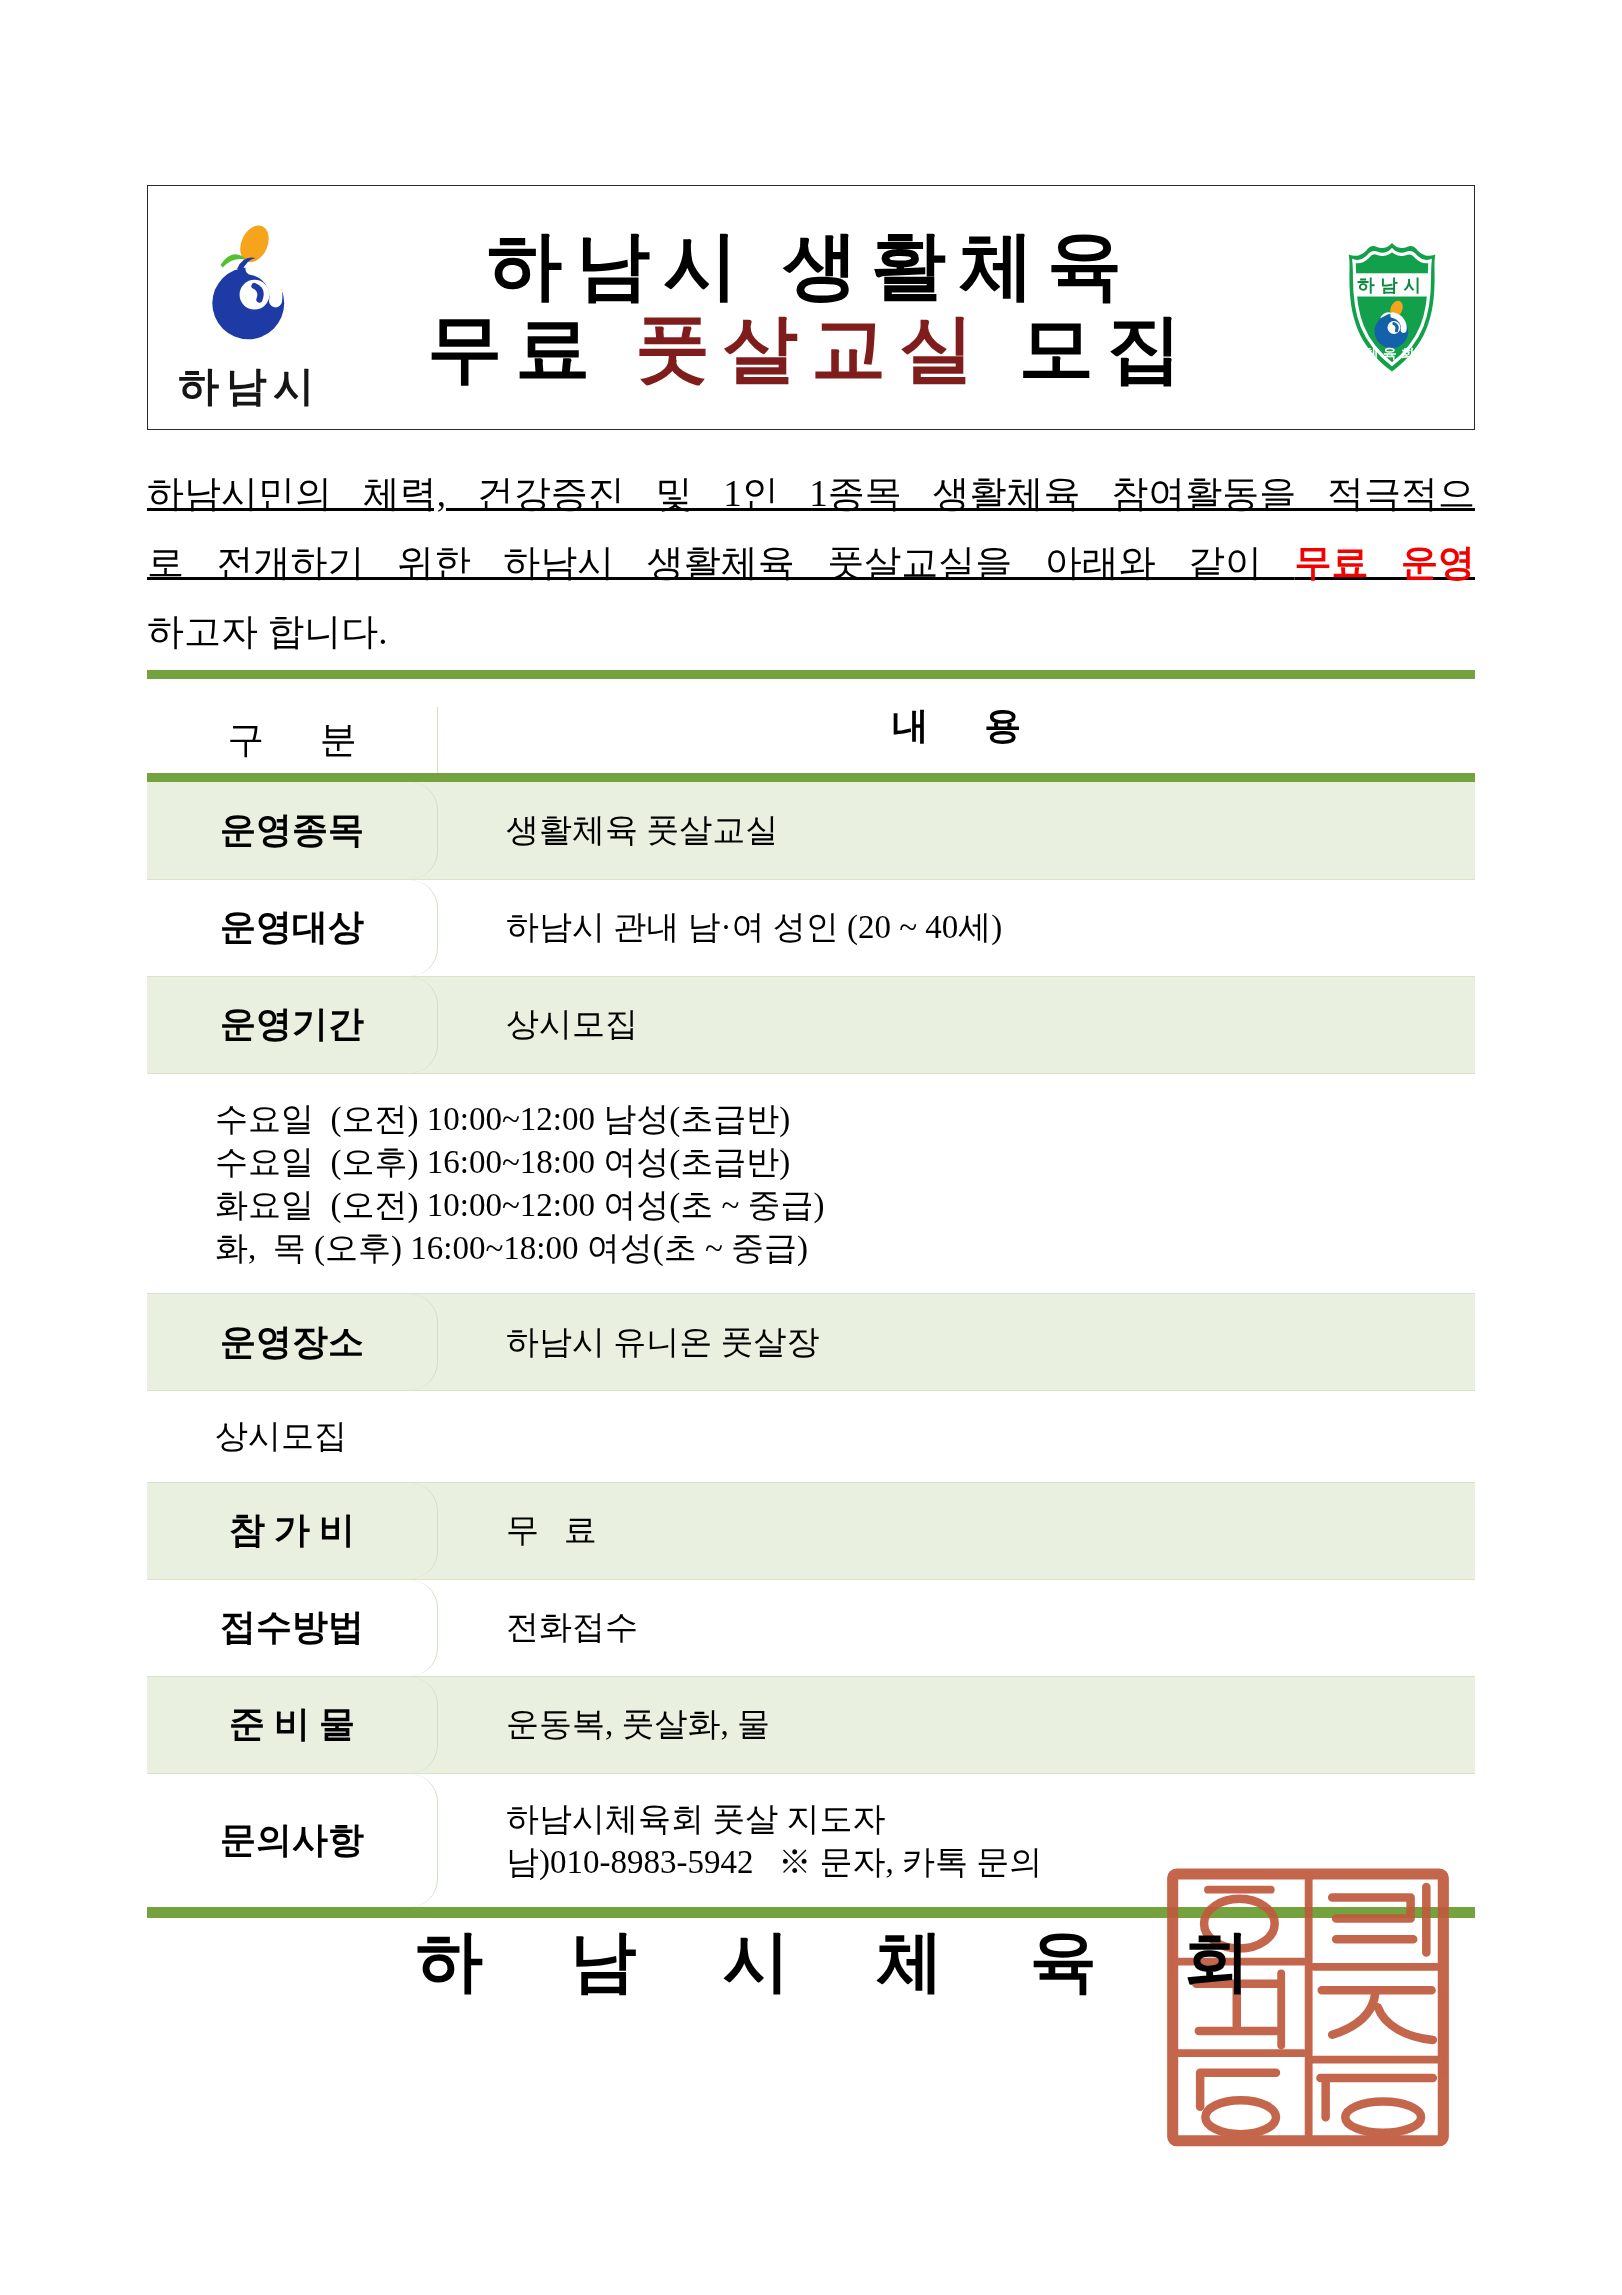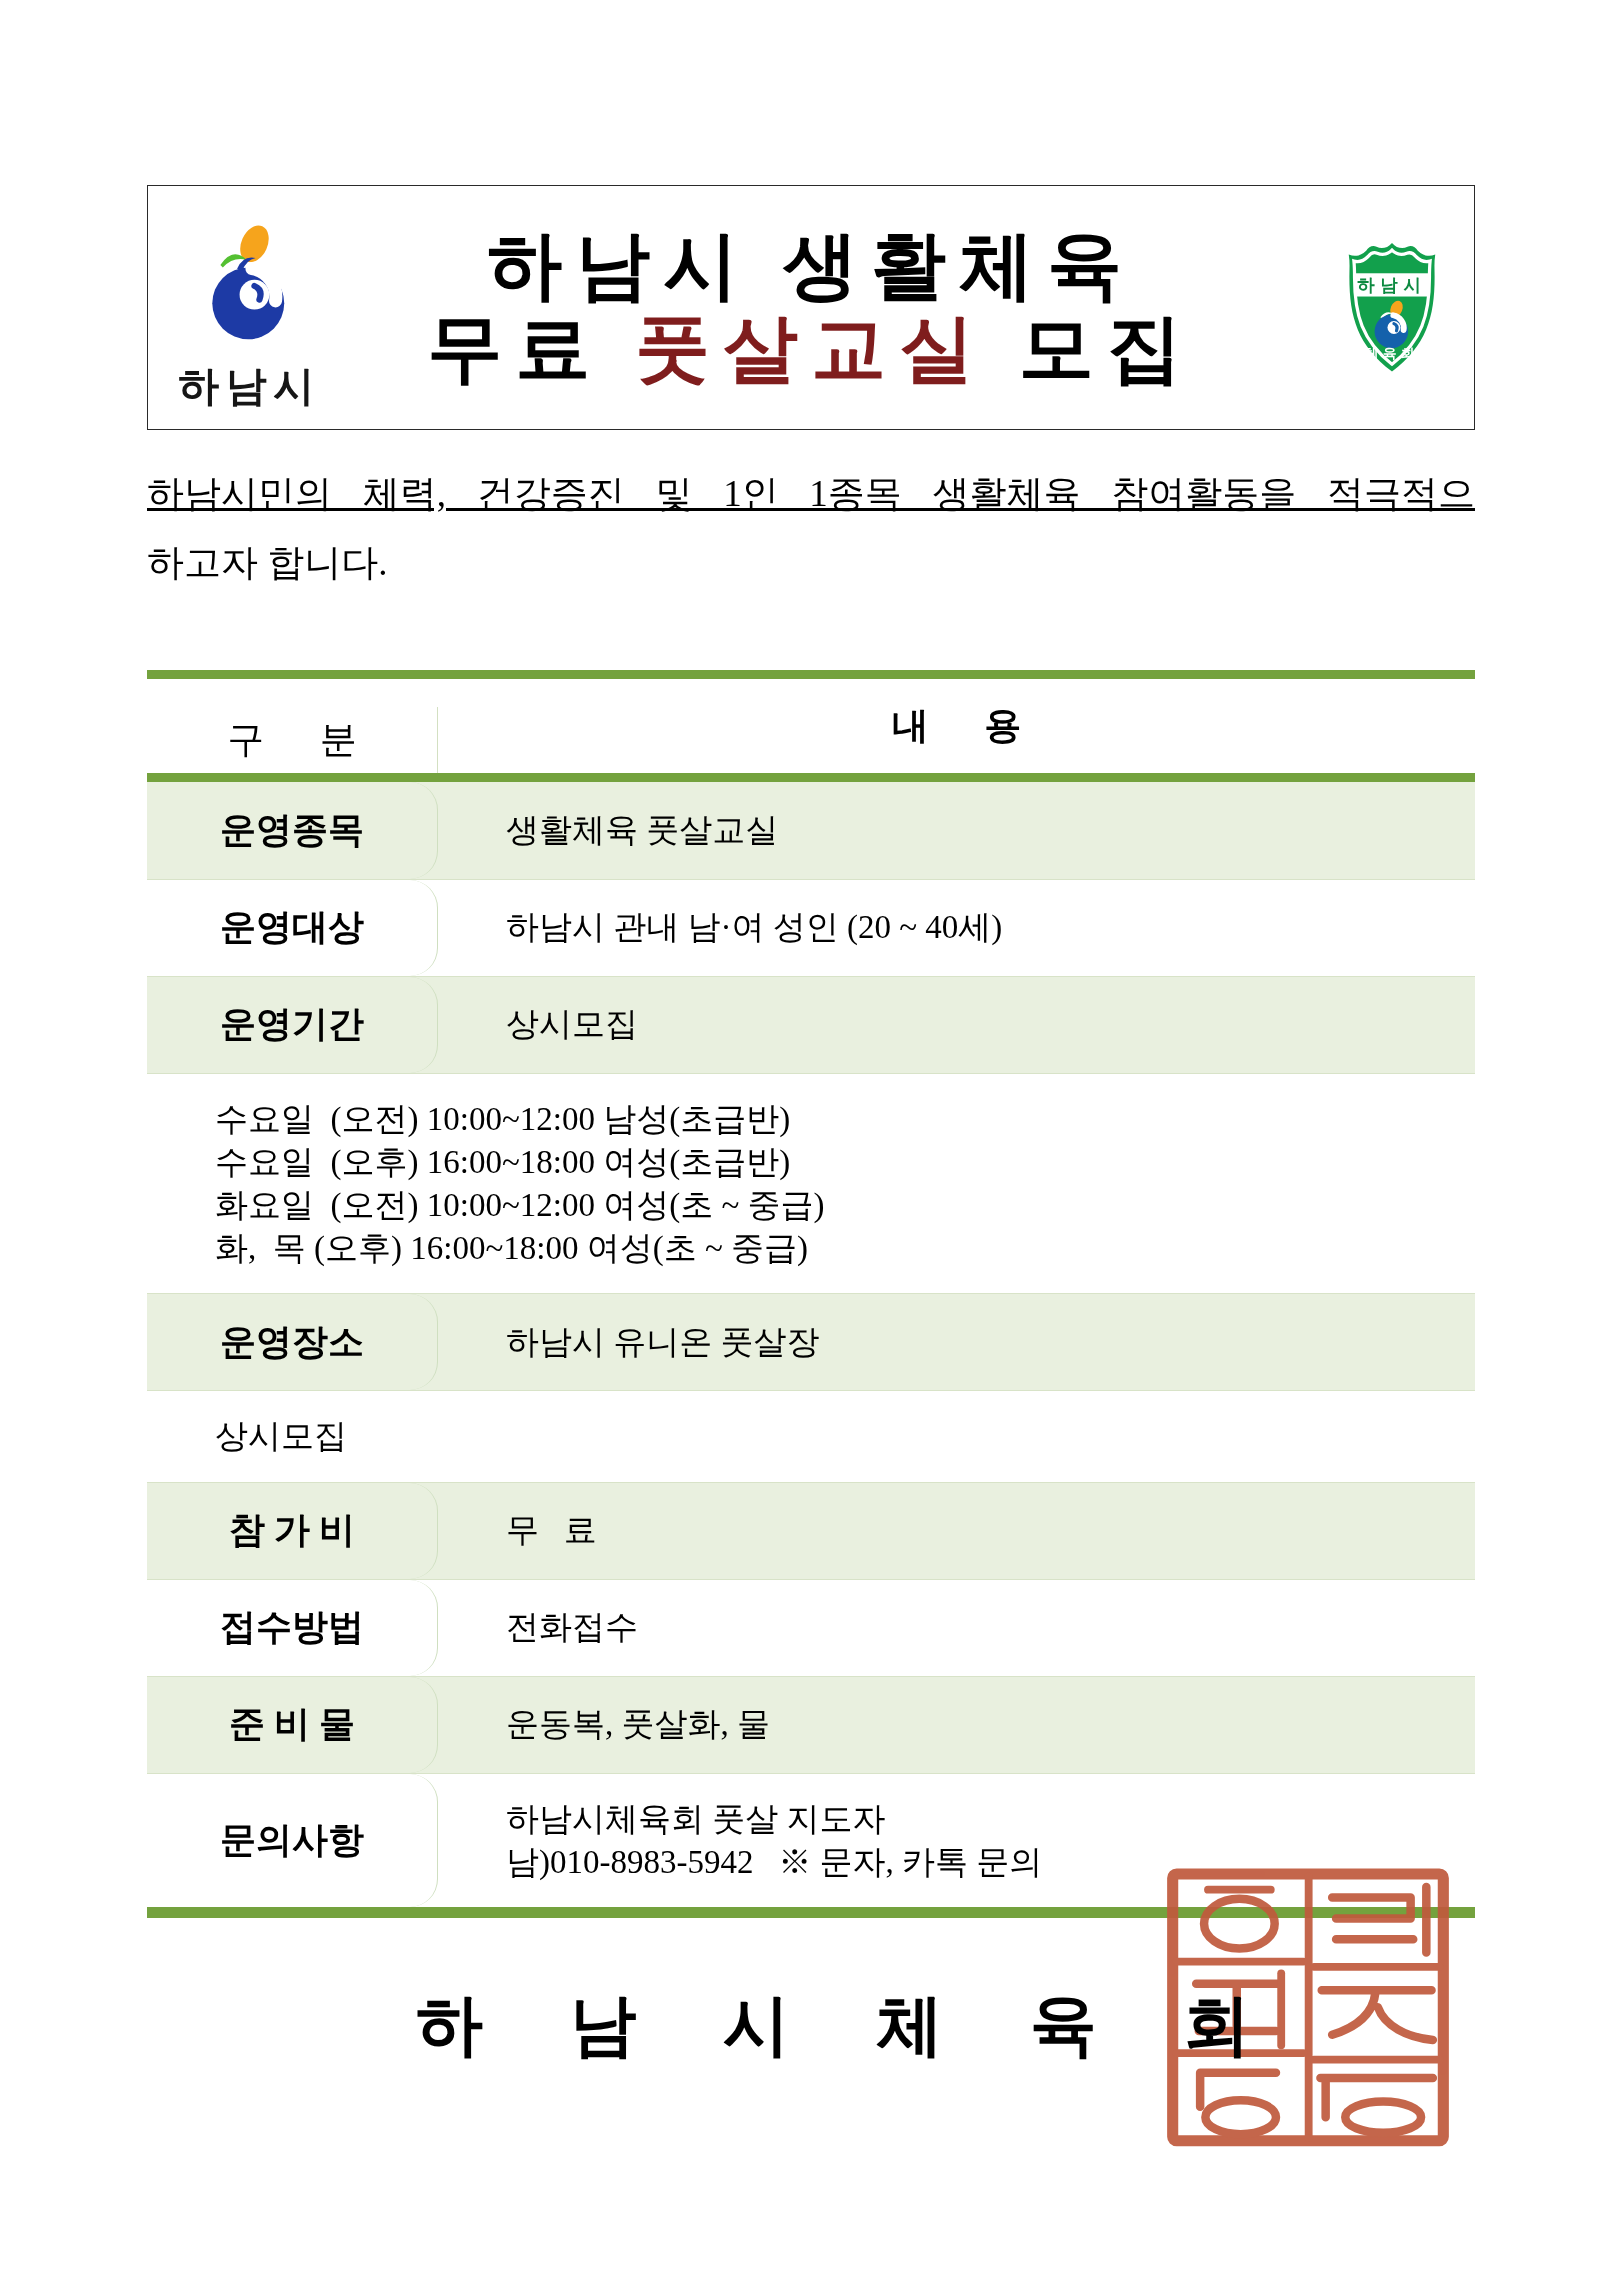--- a/index.html
+++ b/index.html
@@ -110,21 +110,21 @@
     display: flex; flex-direction: column; justify-content: center;
     padding: 23.6px 15.7px 23.6px 68px;
     font-size: 33px;
     line-height: 43px;
   }
   .cline { white-space: pre-wrap; }
 
   
   .footer-name {
     position: absolute;
-    left: 416px; top: 1980px;
+    left: 416px; top: 1916px;
     font-size: 67px;
     font-weight: 600;
     letter-spacing: 0.52em;
     white-space: pre;
     z-index: 2;
   }
   .seal {
     position: absolute;
     left: 1157px; top: 1862px;
     width: 302px; height: 292px;
@@ -183,20 +183,21 @@
         <path d="M87,115 A20,20 0 0 1 103,138" stroke="#ffffff" stroke-width="9" fill="none" stroke-linecap="round"></path>
         <circle cx="88" cy="134" r="10" fill="#ffffff"></circle>
         <path d="M88,128 q7,3 4,11" stroke="#1461ab" stroke-width="5" fill="none" stroke-linecap="round"></path>
         <text x="85" y="182" text-anchor="middle" font-family="Liberation Sans, DejaVu Sans, sans-serif" font-size="21" font-weight="bold" fill="#ffffff" letter-spacing="7">체육회</text>
       </svg>
     </div>
   </div>
 
   <div class="intro">
     <div class="intro-line justify">하남시민의 체력, 건강증진 및 1인 1종목 생활체육 참여활동을 적극적으</div>
+    <div class="intro-line justify"><span>로 전개하기 위한 하남시 생활체육 풋살교실을 아래와 같이 </span><span class="intro-red">무료 운영</span></div>
     <div class="intro-line">하고자 합니다.</div>
   </div>
 
   <div class="table">
     <div class="tbar"></div>
     <div class="table-head">
       <div class="hc1">구      분</div>
       <div class="hc2">내      용</div>
     </div>
     <div class="tbar"></div>

